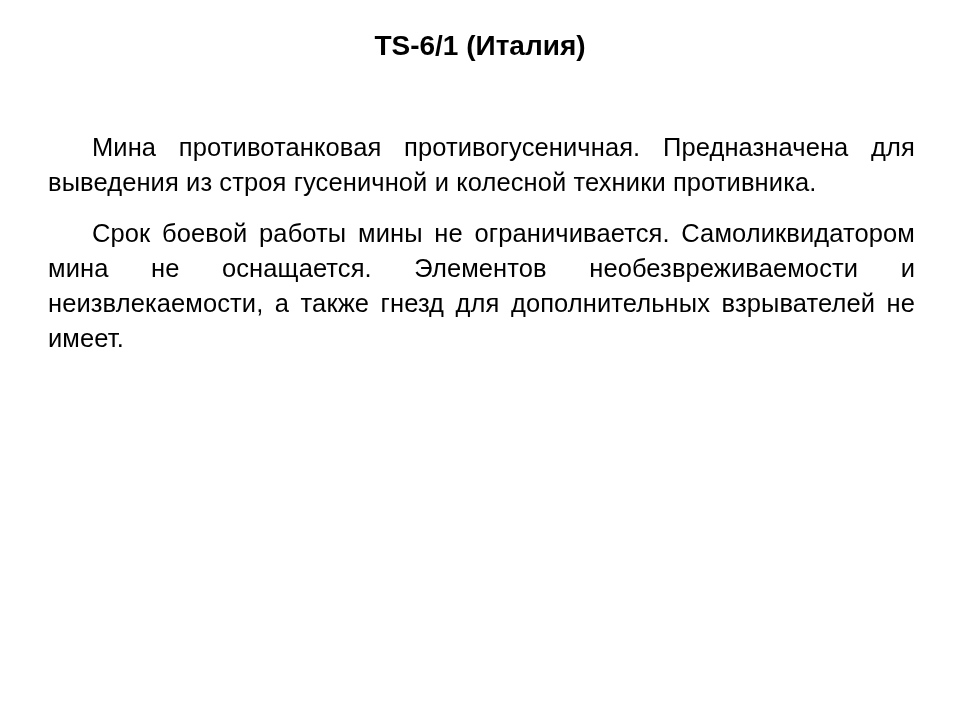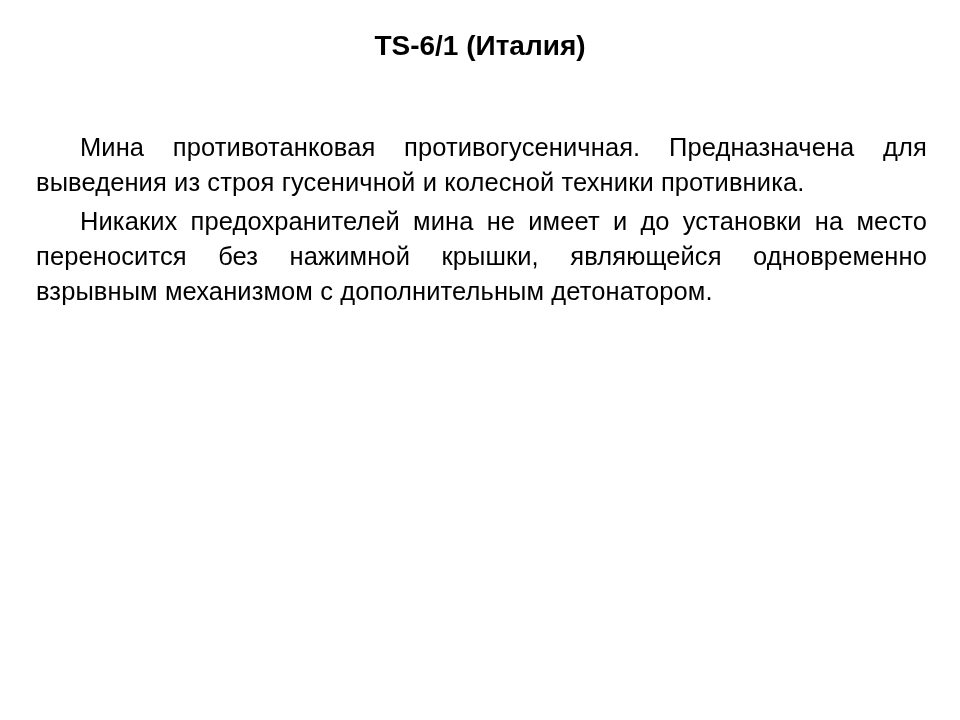--- a/index.html
+++ b/index.html
@@ -27,27 +27,27 @@
     letter-spacing: 0px;
   }
   .slide-body {
     margin: 68px 29px 0 32px;
     font-size: 25.5px;
     line-height: 35px;
     text-align: justify;
     letter-spacing: 0.1px;
   }
   .slide-body p {
-    margin: 4px;
+    margin: 16px;
     padding: 0;
     text-indent: 44px;
   }
 </style>
 </head>
 <body>
 
 <div class="slide">
   <h1 class="slide-title">TS-6/1 (Италия)</h1>
   <div class="slide-body">
     <p>Мина противотанковая противогусеничная. Предназначена для выведения из строя гусеничной и колесной техники противника.</p>
-    <p>Никаких предохранителей мина не имеет и до установки на место переносится без нажимной крышки, являющейся одновременно взрывным механизмом с дополнительным детонатором.</p>
+    <p>Срок боевой работы мины не ограничивается. Самоликвидатором мина не оснащается. Элементов необезвреживаемости и неизвлекаемости, а также гнезд для дополнительных взрывателей не имеет.</p>
   </div>
 </div>
 
 </body></html>

